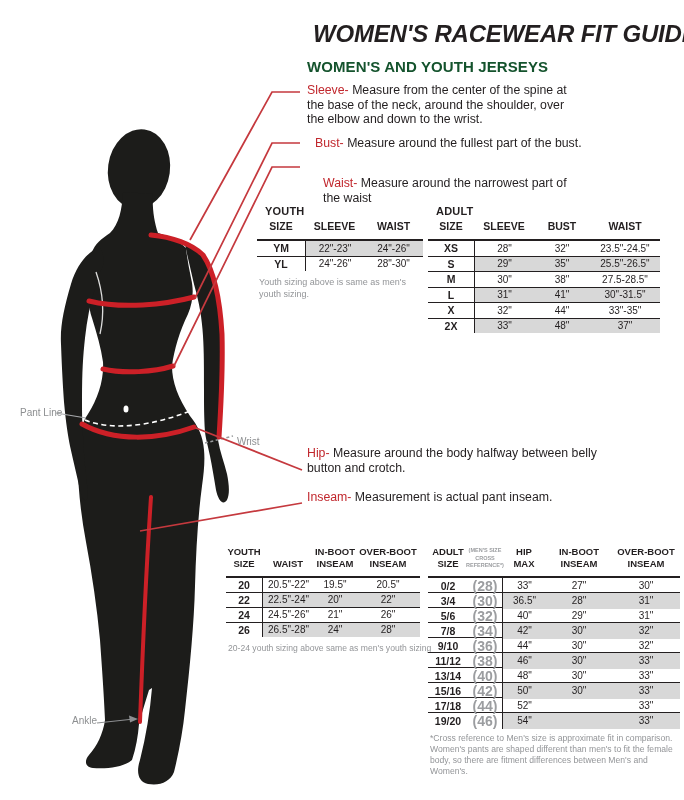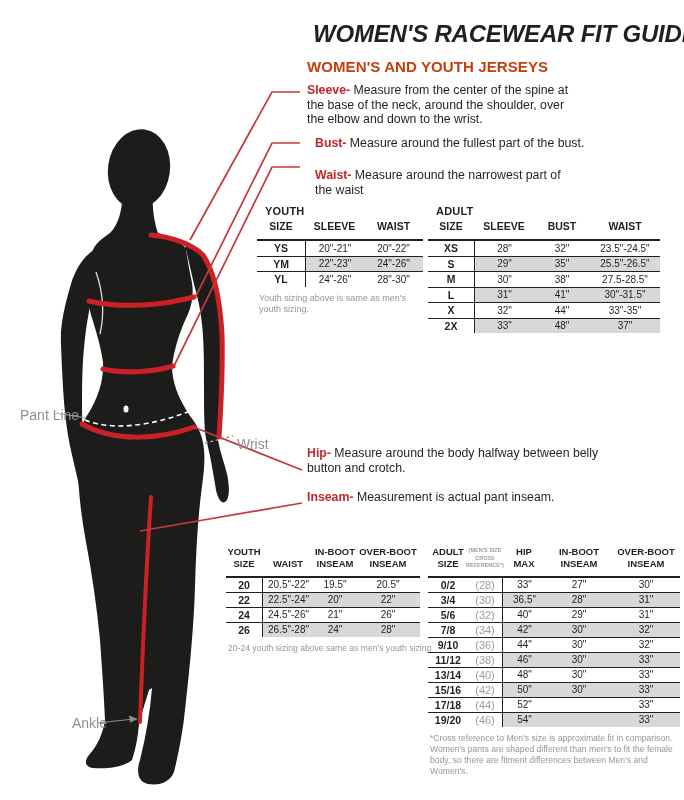--- a/index.html
+++ b/index.html
@@ -1,39 +1,39 @@
 <!DOCTYPE html>
 <html><head>
 <meta charset="utf-8">
 <style>
   html,body{margin:0;padding:0;background:#ffffff;}
   #page{position:relative;width:684px;height:800px;background:#fff;overflow:hidden;
         font-family:"Liberation Sans",sans-serif;color:#231f20;}
   #fig-svg{position:absolute;left:0;top:0;z-index:0;}
   .abs{position:absolute;z-index:2;}
   .page-title{font-size:24px;font-weight:bold;font-style:italic;letter-spacing:-0.2px;color:#231f20;white-space:nowrap;}
-  .sec-head{font-size:15px;font-weight:bold;letter-spacing:0.1px;color:#c2410c;white-space:nowrap;}
+  .sec-head{font-size:15px;font-weight:bold;letter-spacing:0.1px;color:#14532d;white-space:nowrap;}
   .item{font-size:12.3px;line-height:14.6px;color:#231f20;}
-  .item .red{color:#c1272d;font-weight:bold;}
-  .fig-label{font-size:14px;color:#8d8f91;z-index:2;}
+  .item .red{color:#c1272d;font-weight:normal;}
+  .fig-label{font-size:10px;color:#8d8f91;z-index:2;}
   
   .tb{position:absolute;z-index:2;color:#231f20;}
   .tb-title{font-size:11px;font-weight:bold;padding:0 0 3px 8px;letter-spacing:0.2px;}
   .tb-hdr{display:grid;border-bottom:2px solid #231f20;padding-bottom:6px;}
   .tb-hc{display:flex;flex-direction:column;justify-content:flex-end;align-items:center;
          font-weight:bold;font-size:10.5px;line-height:1.25;text-align:center;}
   .pants .tb-hc{font-size:9.5px;}
   .tb-hc.small{font-size:5.5px;color:#9b9da0;line-height:1.35;letter-spacing:0;}
   .tb-row{display:grid;align-items:stretch;}
   .tb-row + .tb-row{border-top:1px solid #231f20;}
   .tb-c{text-align:center;font-size:10px;display:flex;align-items:center;justify-content:center;}
   .tb-c.first{font-weight:bold;font-size:10.5px;}
   .tb-c.div-l{border-left:1.5px solid #231f20;}
   .tb-c.shade{background:#d8d8d8;}
-  .tb-c.grayc{color:#9b9da0;font-size:11px;}
+  .tb-c.grayc{color:#9b9da0;font-size:14px;font-weight:bold;}
   .tb-foot{font-size:9px;color:#939598;line-height:1.3;margin-top:6px;padding-left:2px;}
   .tb-foot.nowrap{white-space:nowrap;font-size:8.6px;}
   .tb-foot.tiny{font-size:8.6px;}
 </style>
 </head>
 <body>
 
 <div id="page">
 
   <svg id="fig-svg" width="684" height="800" viewBox="0 0 684 800" aria-hidden="true">
@@ -137,21 +137,21 @@
   <p class="abs item" style="left:307px;top:83px;width:270px;margin:0;">
     <span class="red">Sleeve-</span>
     <span>Measure from the center of the spine at the base of the neck, around the shoulder, over the elbow and down to the wrist.</span>
   </p>
 
   <p class="abs item" style="left:307px;top:136px;width:330px;margin:0;padding-left:8px;">
     <span class="red">Bust-</span>
     <span>Measure around the fullest part of the bust.</span>
   </p>
 
-  <p class="abs item" style="left:307px;top:160px;width:250px;margin:8px;">
+  <p class="abs item" style="left:307px;top:160px;width:250px;margin:16px;">
     <span class="red">Waist-</span>
     <span>Measure around the narrowest part of the waist</span>
   </p>
 
 
   <p class="abs item" style="left:307px;top:490px;width:330px;margin:0;">
     <span class="red">Inseam-</span>
     <span>Measurement is actual pant inseam.</span>
   </p>
 
@@ -169,25 +169,20 @@
       <div class="tb-hdr" style="grid-template-columns: 48px 59px 59px;">
         <div class="tb-hc">
           <div>SIZE</div>
         </div>
         <div class="tb-hc">
           <div>SLEEVE</div>
         </div>
         <div class="tb-hc">
           <div>WAIST</div>
         </div>
-      </div>
-      <div class="tb-row" style="grid-template-columns: 48px 59px 59px; height: 14.5px;">
-        <div class="tb-c first">YS</div>
-        <div class="tb-c div-l">20"-21"</div>
-        <div class="tb-c">20"-22"</div>
       </div>
       <div class="tb-row" style="grid-template-columns: 48px 59px 59px; height: 14.5px;">
         <div class="tb-c first">YM</div>
         <div class="tb-c div-l shade">22"-23"</div>
         <div class="tb-c shade">24"-26"</div>
       </div>
       <div class="tb-row" style="grid-template-columns: 48px 59px 59px; height: 14.5px;">
         <div class="tb-c first">YL</div>
         <div class="tb-c div-l">24"-26"</div>
         <div class="tb-c">28"-30"</div>

